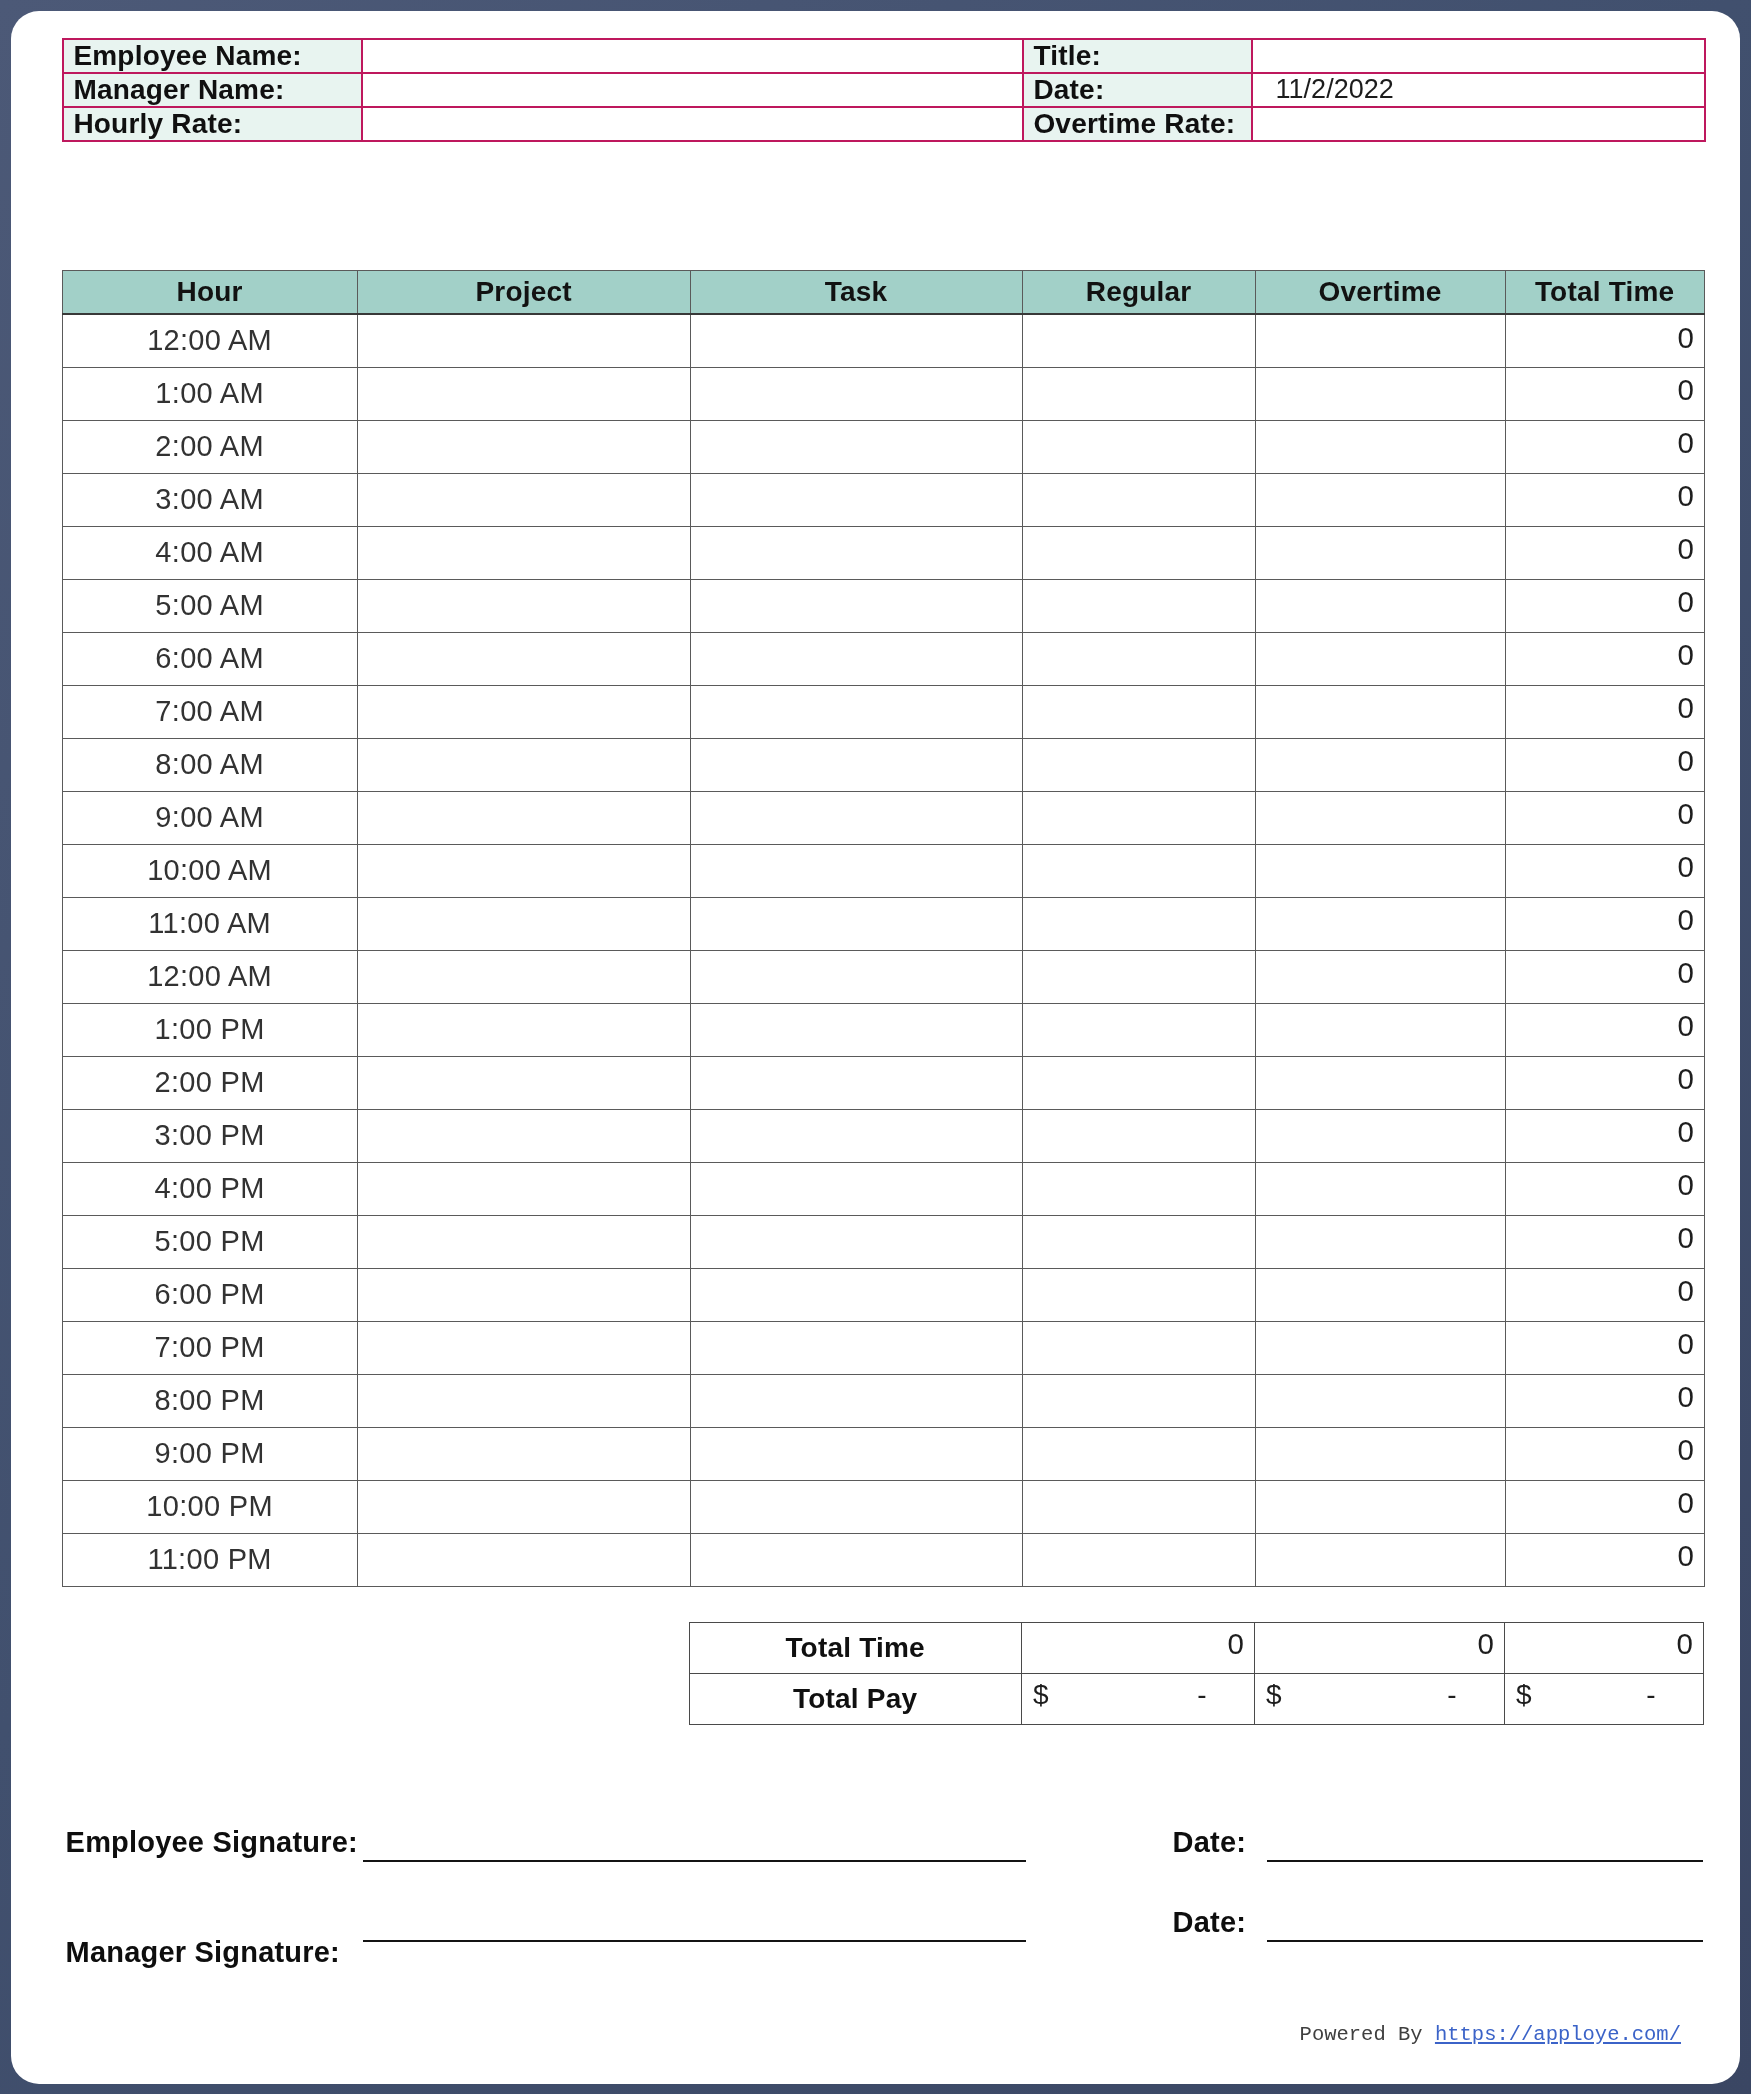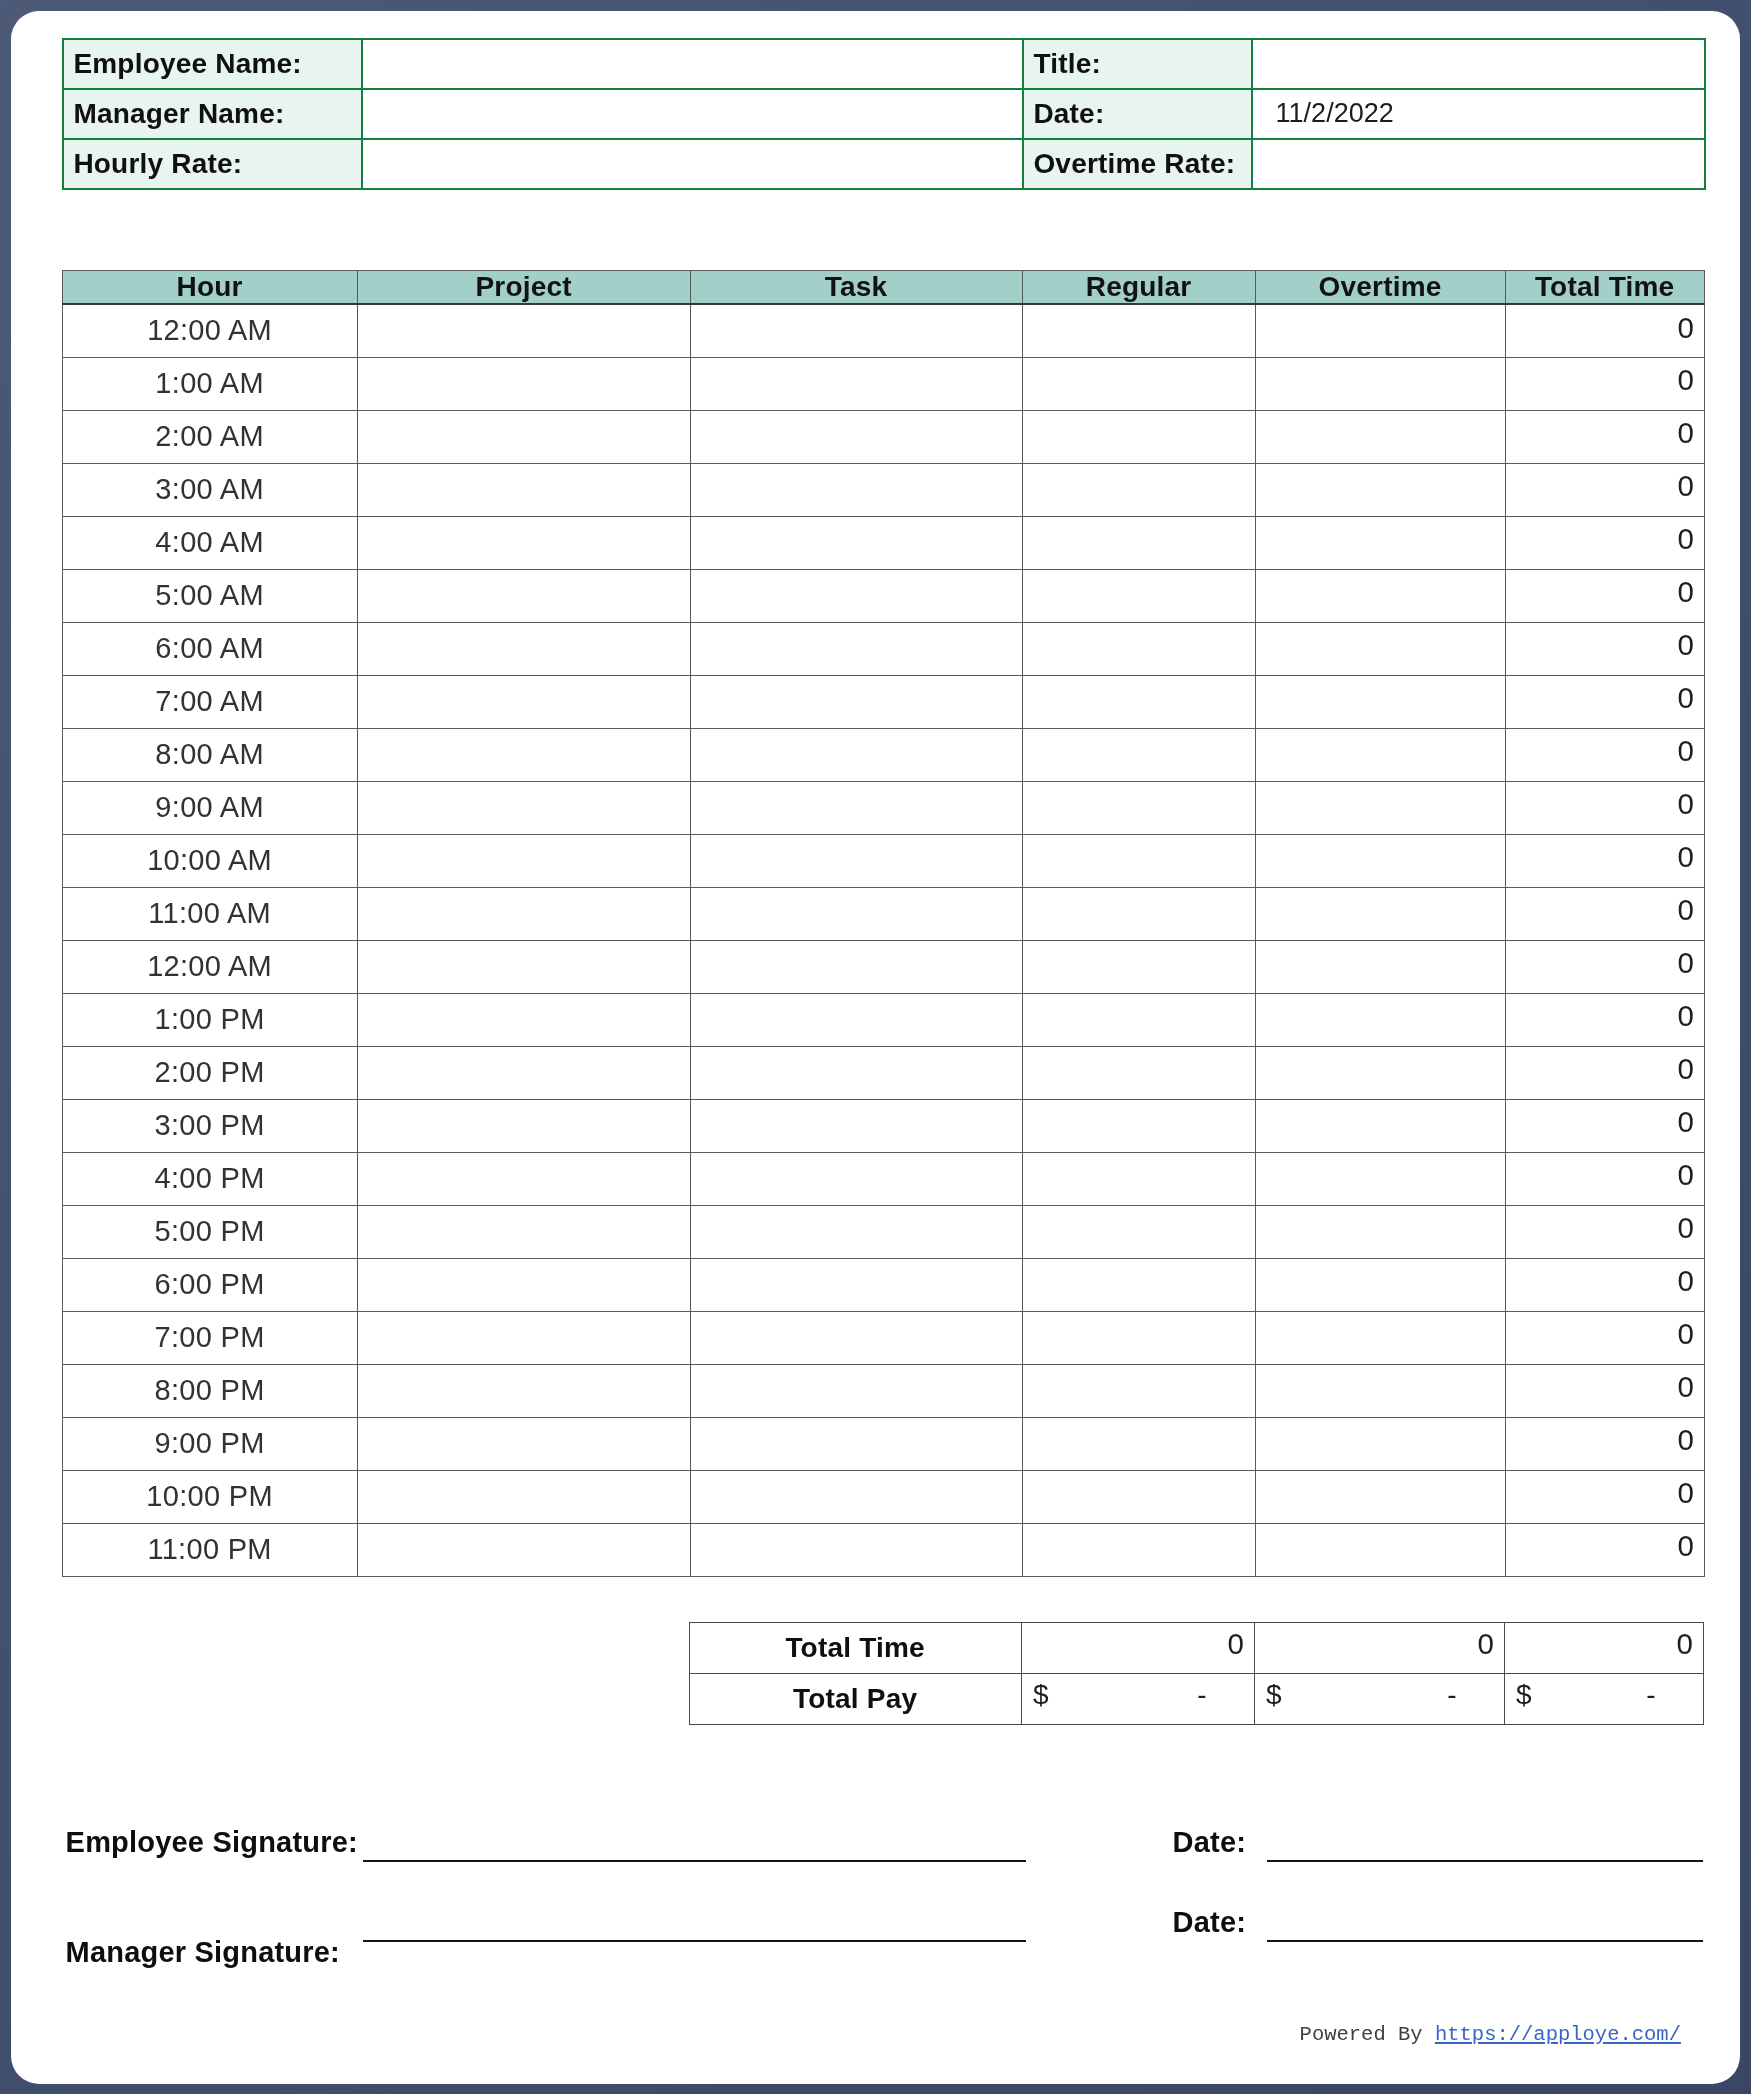--- a/index.html
+++ b/index.html
@@ -22,22 +22,22 @@
 
   table { border-collapse: collapse; table-layout: fixed; }
 
   
   .info-table {
     position: absolute;
     left: 51px; top: 27px;
     width: 1642px;
   }
   .info-table td {
-    border: 2px solid #15803d;
-    height: 50px;
+    border: 2px solid #be185d;
+    height: 34px;
     vertical-align: middle;
     overflow: hidden;
     white-space: nowrap;
     margin-left: 9px;
   }
   .info-label {
     background: #e8f4f0;
     font-weight: bold;
     font-size: 28px;
     color: #101010;
@@ -54,21 +54,21 @@
   
   .main-table {
     position: absolute;
     left: 51px; top: 259px;
     width: 1642px;
     border: 1.6px solid #383838;
   }
   .main-table th, .main-table td { border: 1.2px solid #5a5a5a; }
   .main-table th {
     background: #a2d0c8;
-    height: 34px;
+    height: 44px;
     font-size: 28px;
     font-weight: bold;
     color: #121212;
     text-align: center;
     vertical-align: middle;
     border-bottom: 2px solid #383838;
     letter-spacing: 0.2px;
   }
   .main-table td {
     height: 53px;

